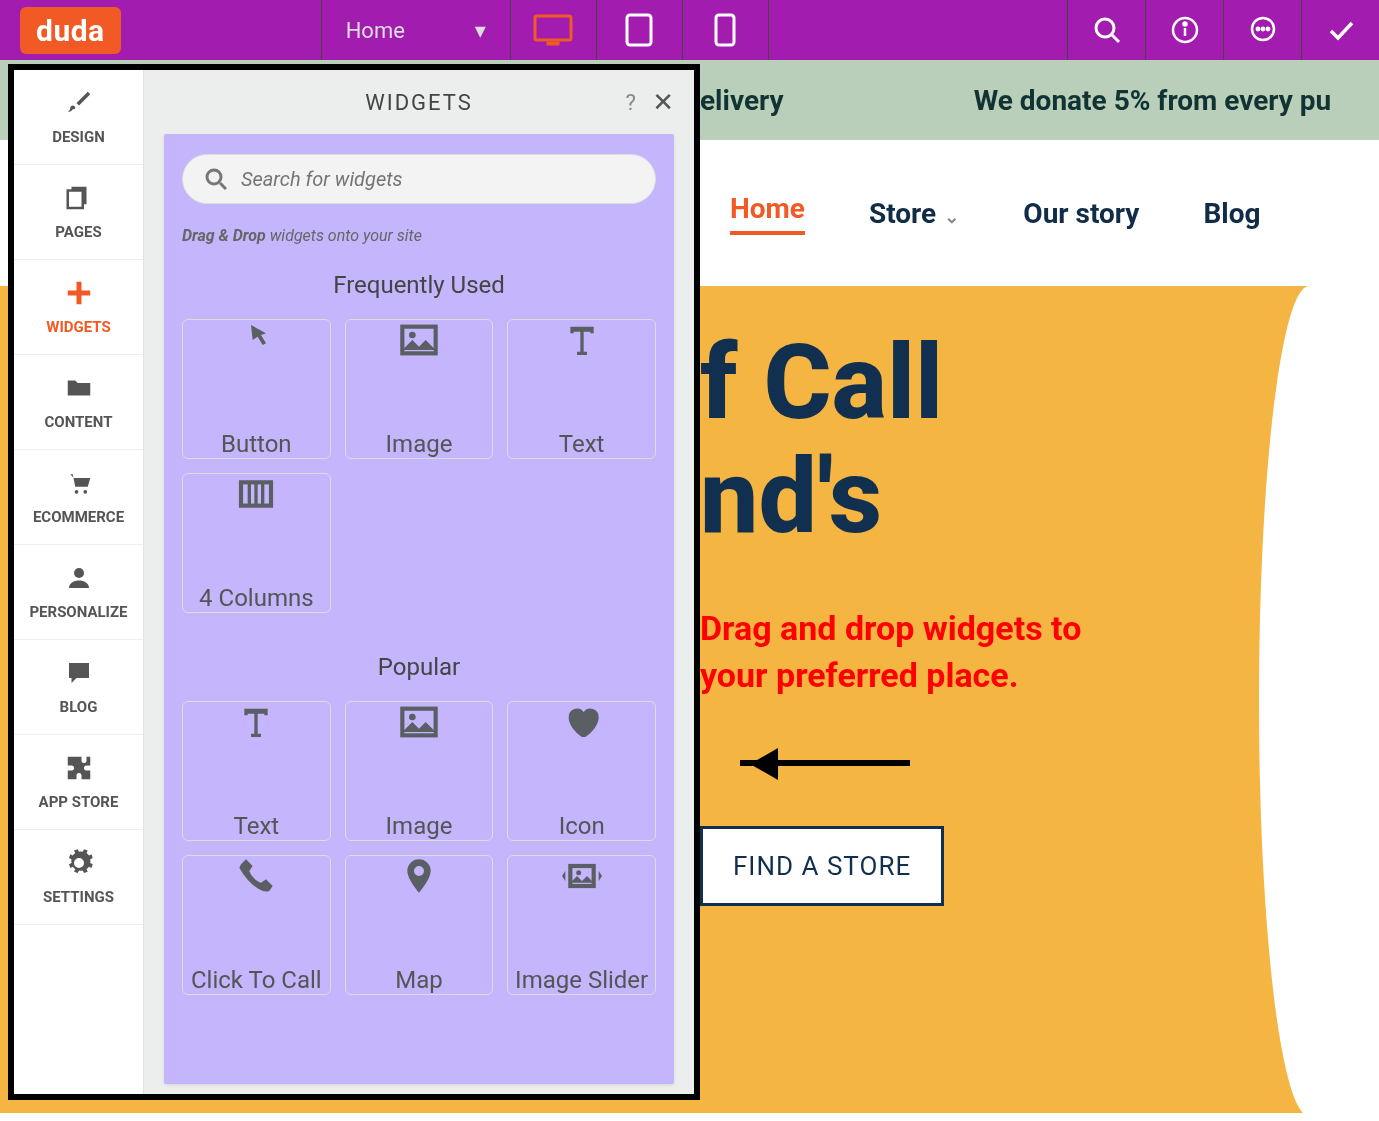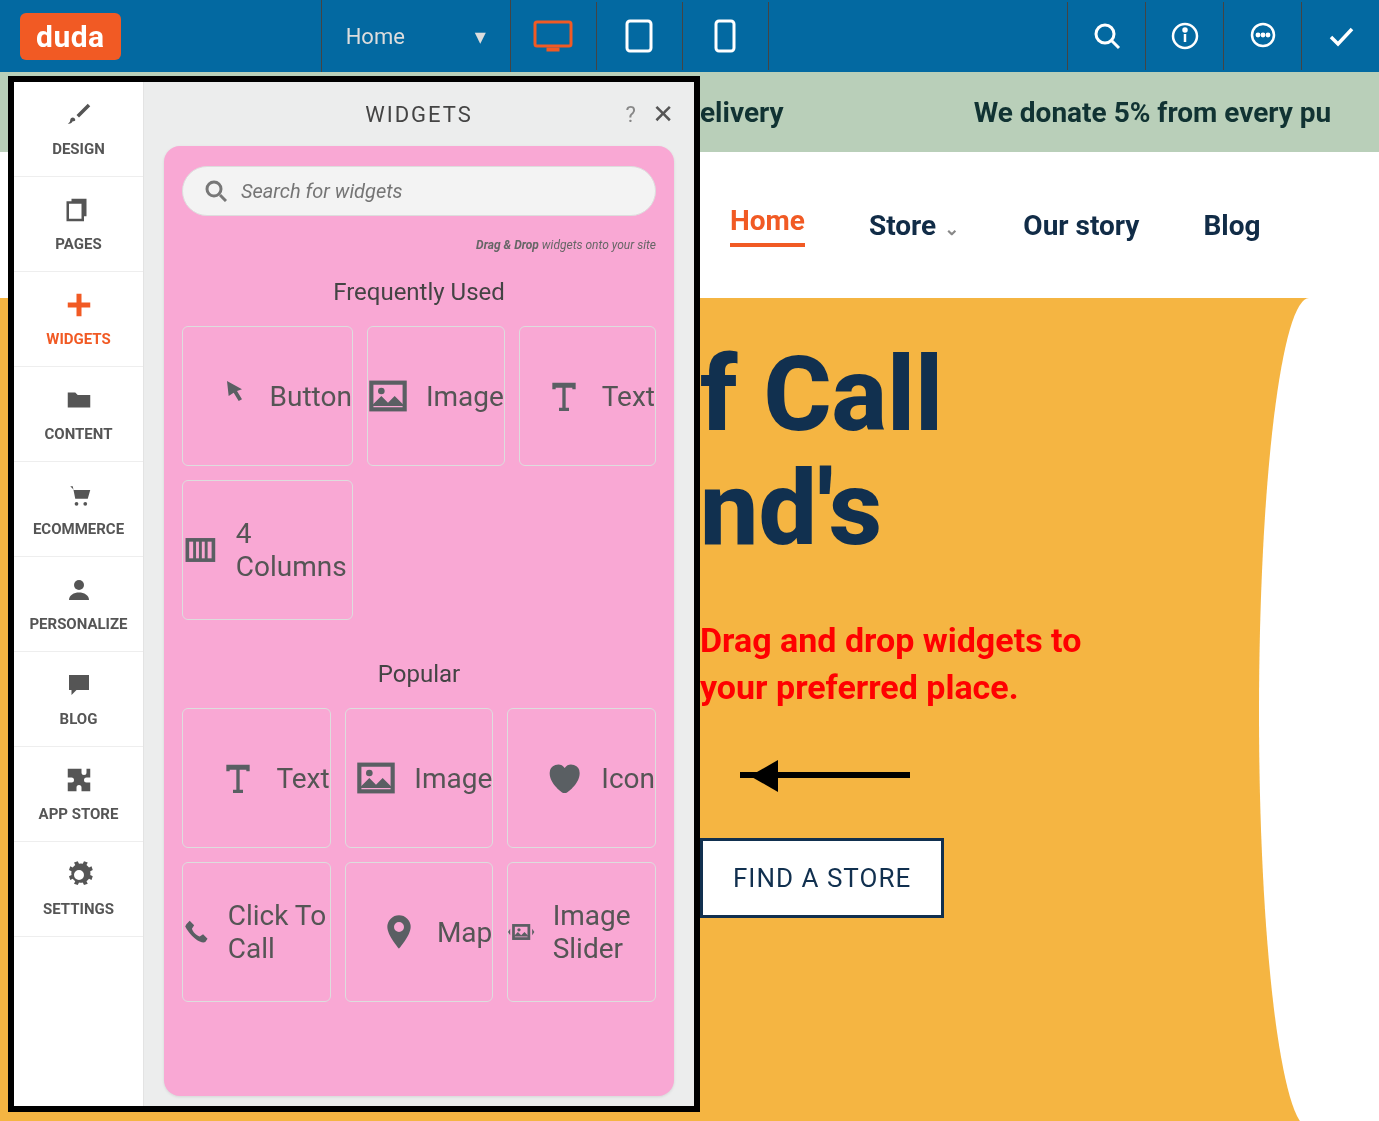--- a/index.html
+++ b/index.html
@@ -1,19 +1,19 @@
 <!DOCTYPE html>
 <html><head>
 <meta charset="utf-8">
 <style>
 *{box-sizing:border-box;margin:0;padding:0;font-family:-apple-system,BlinkMacSystemFont,"Segoe UI",Roboto,sans-serif}
 body{width:1379px;height:1121px;overflow:hidden;background:#fff;position:relative}
 
 
-.topbar{height:72px;background:#0369a1;display:flex;align-items:center;color:#fff}
+.topbar{height:60px;background:#a21caf;display:flex;align-items:center;color:#fff}
 .logo{background:#f15a24;color:#fff;font-weight:700;font-size:30px;padding:6px 16px;border-radius:6px;margin:0 20px;letter-spacing:.5px}
 .page-sel{display:flex;align-items:center;gap:70px;color:#ddd;font-size:22px;padding:0 24px;height:100%;border-left:1px solid #444;border-right:1px solid #444;margin-left:180px}
 .dev-btn{width:86px;height:68px;display:flex;align-items:center;justify-content:center;border-right:1px solid #444}
 .dev-btn.active svg rect{stroke:#f15a24}
 .topbar-spacer{flex:1}
 .top-icon{width:78px;height:68px;display:flex;align-items:center;justify-content:center;border-left:1px solid #444}
 
 
 .main{position:relative;height:1053px}
 
@@ -39,28 +39,28 @@
 .sbitem{flex:0 0 auto;display:flex;flex-direction:column;align-items:center;justify-content:center;padding:18px 8px;font-size:15px;font-weight:700;color:#555;gap:10px;border-bottom:1px solid #eee;cursor:pointer;position:relative}
 .sbitem.active{color:#f15a24}
 .sbitem.active:after{content:"";position:absolute;right:-11px;top:50%;transform:translateY(-50%);border:11px solid transparent;border-left:11px solid #fff}
 .sbitem svg{width:30px;height:30px}
 
 
 .panel{flex:1;background:#eceded;display:flex;flex-direction:column;padding:0 0 10px}
 .panel-head{display:flex;align-items:center;justify-content:center;height:64px;position:relative;color:#444;font-size:22px;letter-spacing:2px}
 .panel-head .help{position:absolute;right:56px;color:#888;font-size:22px}
 .panel-head .close{position:absolute;right:18px;color:#555;font-size:26px}
-.panel-body{background:#f9a8d4;margin:0 20px;border-radius:16px;box-shadow:0 1px 3px rgba(0,0,0,.1);padding:20px 18px;overflow:auto;flex:1}
+.panel-body{background:#c4b5fd;margin:0 20px;border-radius:2px;box-shadow:0 1px 3px rgba(0,0,0,.1);padding:20px 18px;overflow:auto;flex:1}
 .search{display:flex;align-items:center;gap:14px;background:#f3f3f3;border:1px solid #ddd;border-radius:40px;padding:12px 22px;color:#888}
 .search input{border:none;background:transparent;outline:none;font-size:20px;font-style:italic;color:#666;flex:1}
-.hint{text-align:right;color:#666;font-size:12px;font-style:italic;margin:22px 0 26px}
+.hint{text-align:left;color:#666;font-size:16px;font-style:italic;margin:22px 0 26px}
 .hint b{font-weight:700}
 .section-title{text-align:center;color:#444;font-size:24px;margin:10px 0 20px}
 .wgrid{display:grid;grid-template-columns:repeat(3,1fr);gap:14px;margin-bottom:40px}
-.wcard{border:1px solid #ddd;border-radius:6px;height:140px;display:flex;flex-direction:row;align-items:center;justify-content:flex-end;gap:18px;color:#555;font-size:28px;cursor:grab}
+.wcard{border:1px solid #ddd;border-radius:6px;height:140px;display:flex;flex-direction:column;align-items:center;justify-content:space-between;gap:18px;color:#555;font-size:24px;cursor:grab}
 .wcard svg{width:40px;height:40px;fill:#5a5f63}
 </style>
 </head>
 <body>
 
 <div class="topbar">
   <div class="logo">duda</div>
   <div class="page-sel">
     <span>Home</span>
     <span>▾</span>

